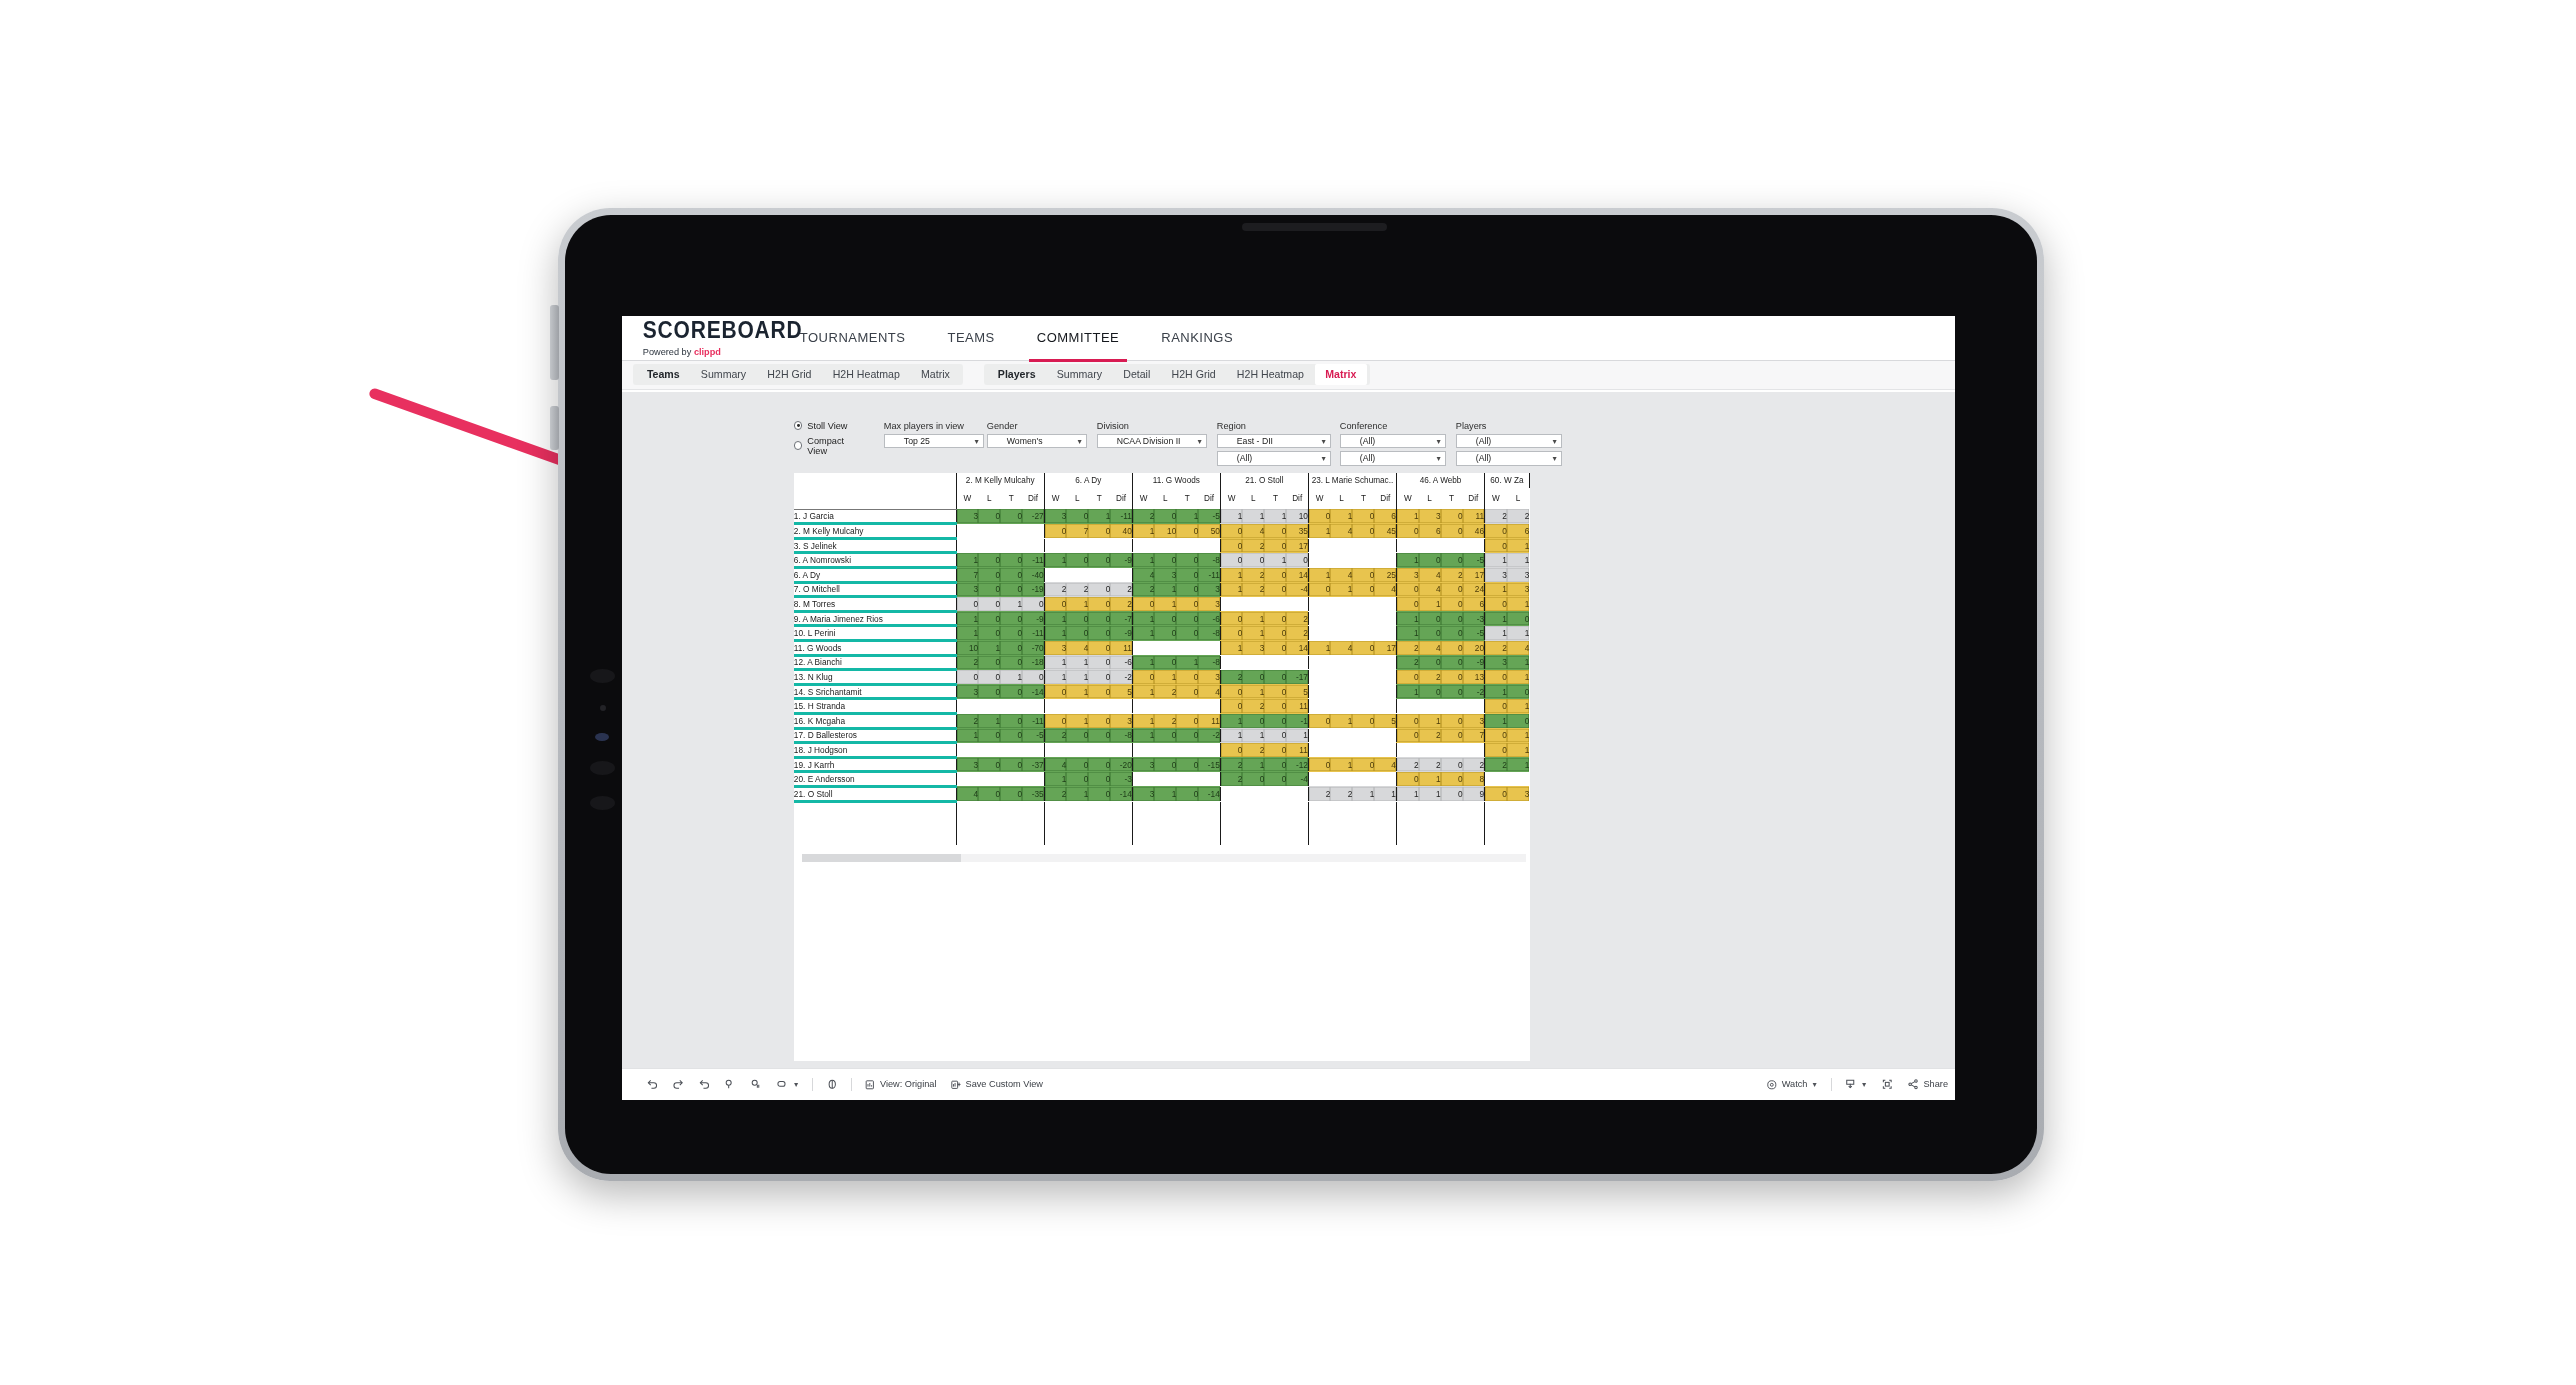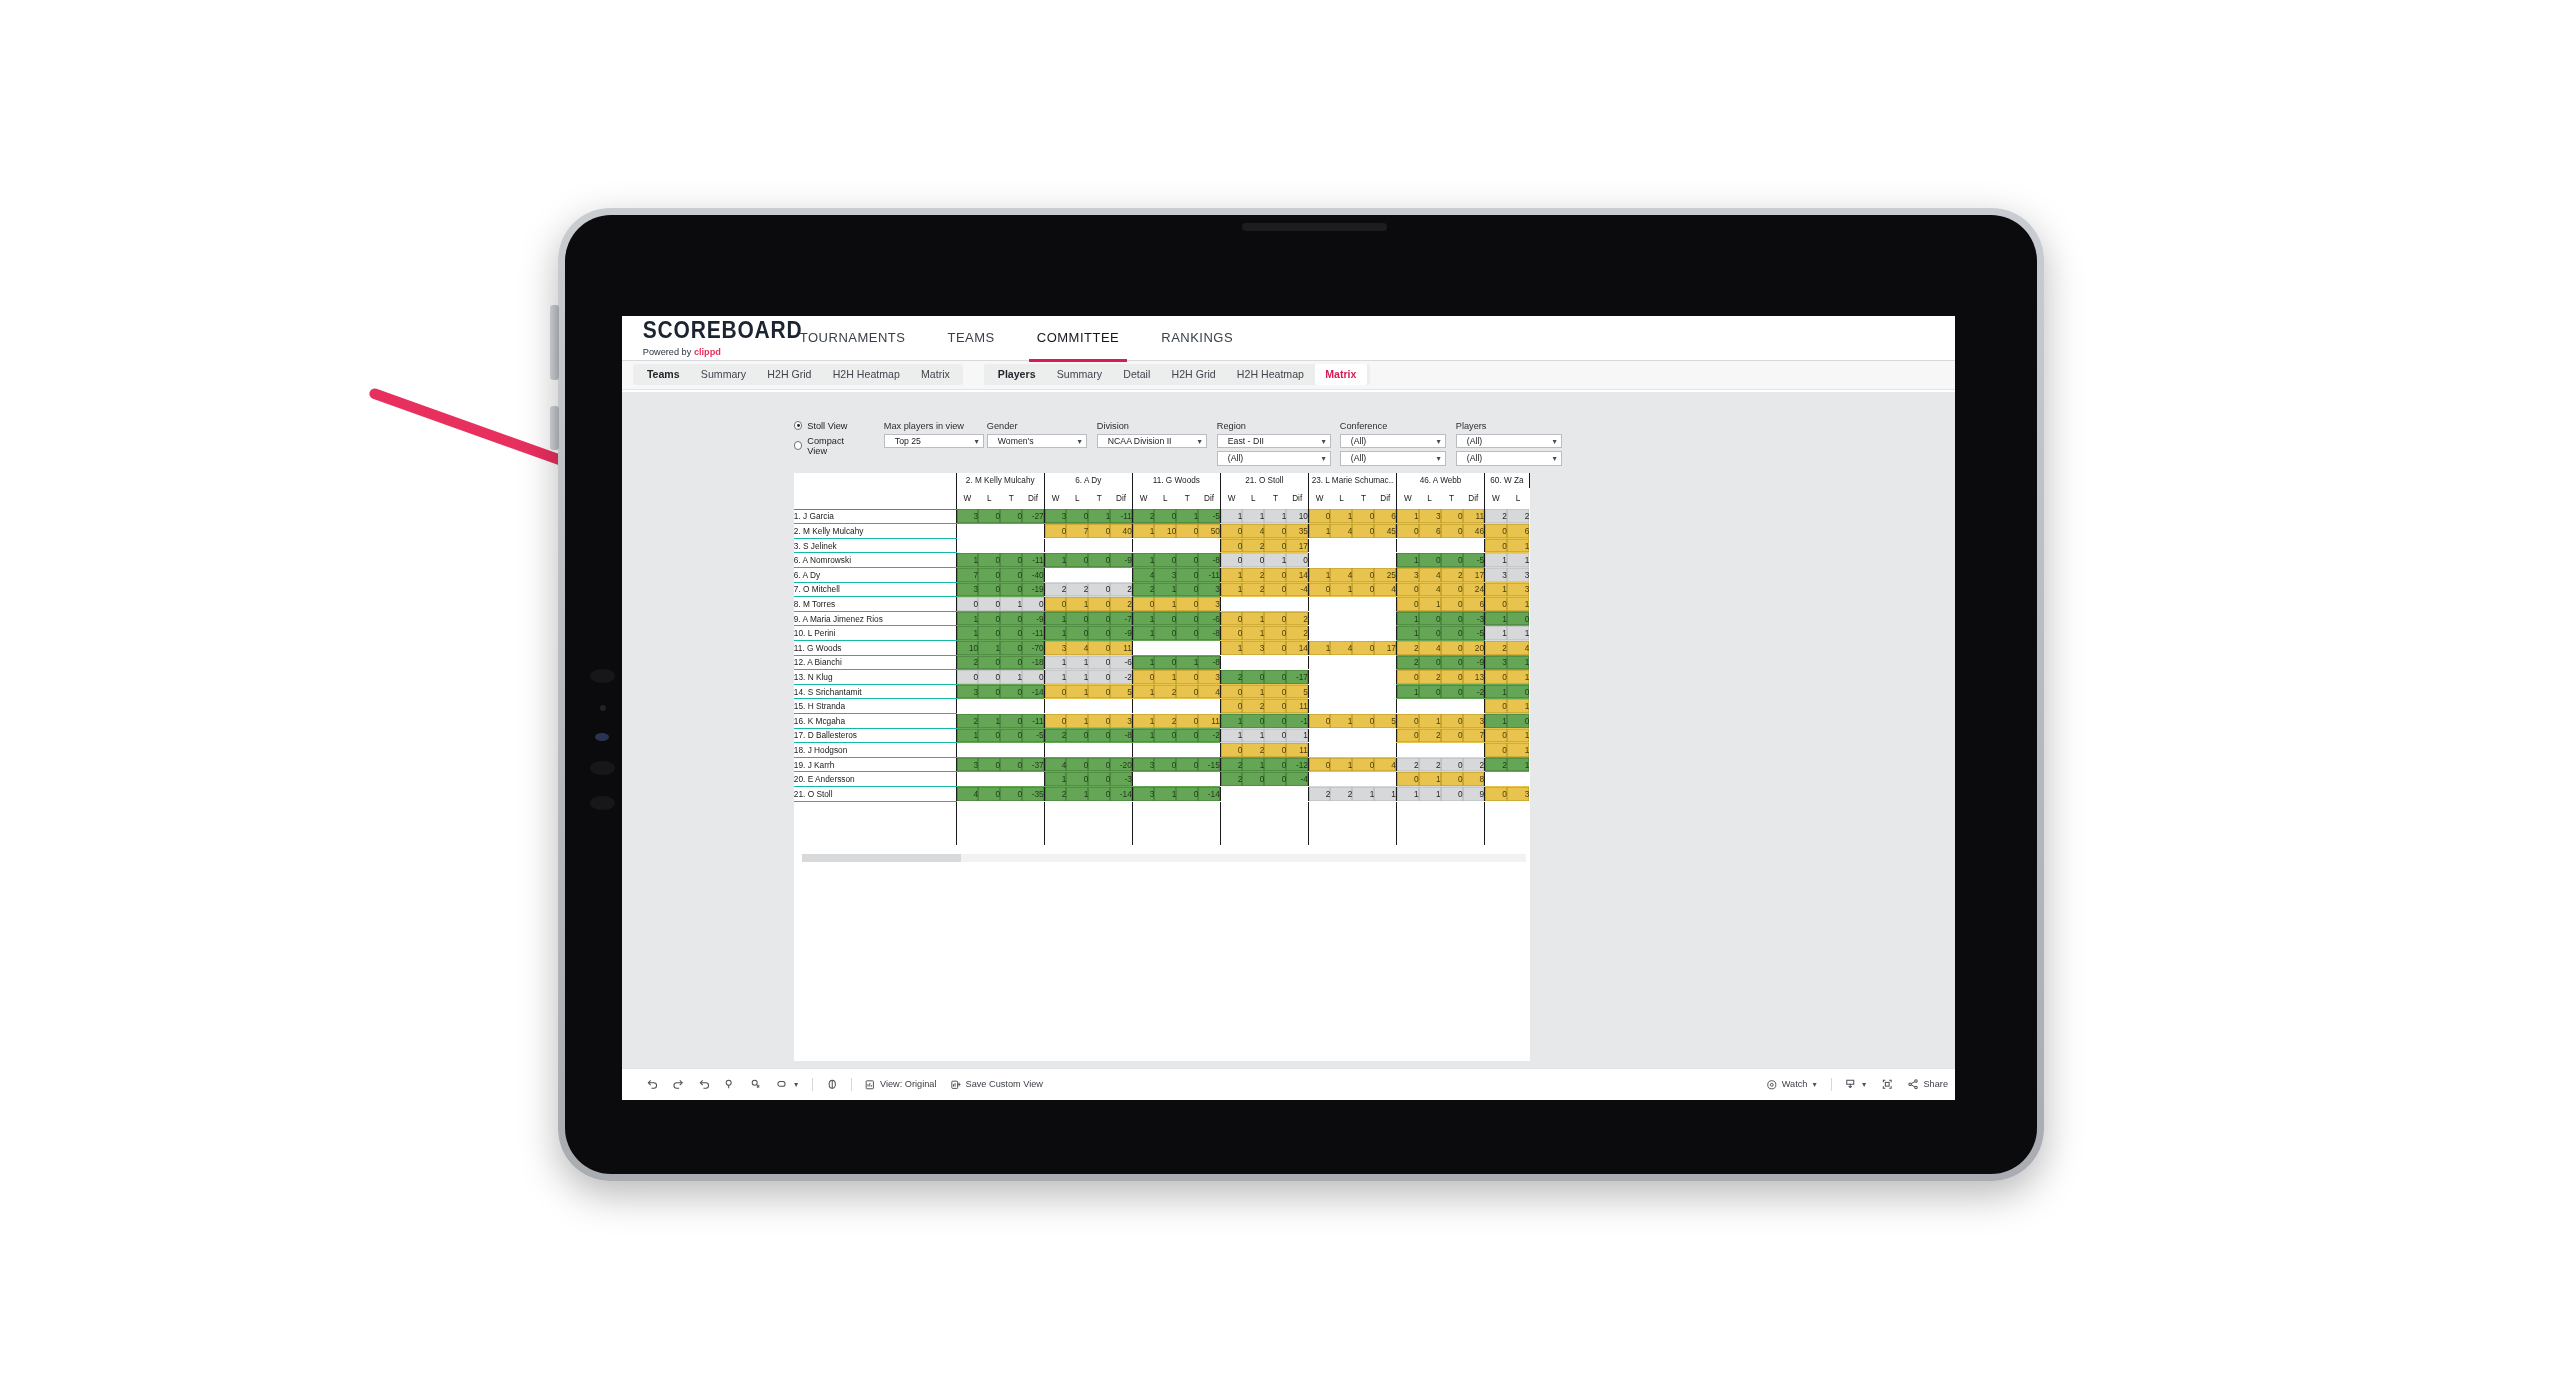--- a/index.html
+++ b/index.html
@@ -81,21 +81,21 @@
   
   #viz { position:absolute; left:0; right:0; top:76px; bottom:0; background:#e7e8ea; }
   #vizcard { position:absolute; left:0; top:0; right:0; bottom:0; background:#e7e8ea; }
 
   
   #filters { position:absolute; left:172px; top:29px; width:734px; font-size:8.7px; color:#1c1c1c; }
   .f-col { position:absolute; top:0; }
   .f-label { font-size:9.2px; color:#2d2d2d; margin-bottom:2.9px; white-space:nowrap; }
   .f-select { width:100%; height:14.5px; border:1px solid #b9bcc0; background:#fff;
               font-size:8.7px; color:#1b1b1b; display:flex; align-items:center;
-              padding-left:10px; position:relative; cursor:pointer; }
+              padding-left:19px; position:relative; cursor:pointer; }
   .f-select .caret { position:absolute; right:2.9px; top:50%; transform:translateY(-50%);
                      font-size:6.8px; color:#4a4a4a; }
   .f-select + .f-select { margin-top:2.9px; }
   .radio-row { display:flex; align-items:center; gap:4.8px; font-size:9.2px; color:#1c1c1c;
                margin-bottom:4.8px; cursor:pointer; }
   .radio { width:8.7px; height:8.7px; border:1px solid #6f7379; border-radius:50%;
            background:#fff; position:relative; flex:none; }
   .radio.on::after { content:""; position:absolute; left:1.9px; top:1.9px; width:2.9px; height:2.9px;
                      border-radius:50%; background:#2b2b2b; }
 
@@ -107,21 +107,21 @@
   table.matrix th, table.matrix td { padding:0; }
   .corner { width:153px; background:#fff; border-bottom:1px solid #777; }
   th.grp { font-size:8.2px; font-weight:400; color:#1b1b1b; text-align:center;
            height:15.4px; background:#fff; border-left:1.4px solid #1a1a1a;
            overflow:hidden; white-space:nowrap; }
   th.grp.last { border-right:1.4px solid #1a1a1a; }
   th.sub { font-size:8.2px; font-weight:400; color:#1b1b1b; text-align:center;
            height:21px; background:#fff; vertical-align:middle; }
   th.sub.gstart { border-left:1.4px solid #1a1a1a; }
   td.rowlbl { height:14.6px; padding-left:3.9px; font-size:8.3px; color:#1a1a1a;
-              background:#fff; border-bottom:1px solid #14b8a6; white-space:nowrap;
+              background:#fff; border-bottom:3px solid #14b8a6; white-space:nowrap;
               overflow:hidden; }
   td.cell { height:14.6px; text-align:right; padding-right:3.9px; font-size:8.3px;
             border-bottom:1px solid rgba(255,255,255,0.0); }
   td.cell.gstart { border-left:1.4px solid #1a1a1a; }
   td.cell.empty { background:#fff; }
   .c-green { background:#65a556; color:#1d3b17; box-shadow: inset 0 0 0 0.6px #3f7a34; }
   .c-gold  { background:#e8c44e; color:#4a3a0a; box-shadow: inset 0 0 0 0.6px #b79523; }
   .c-gray  { background:#d7d8da; color:#232323; box-shadow: inset 0 0 0 0.6px #b5b6b8; }
   .tailrow td { height:14.6px; background:#fff; }
   .tailrow td.cell { border-bottom:none; }

